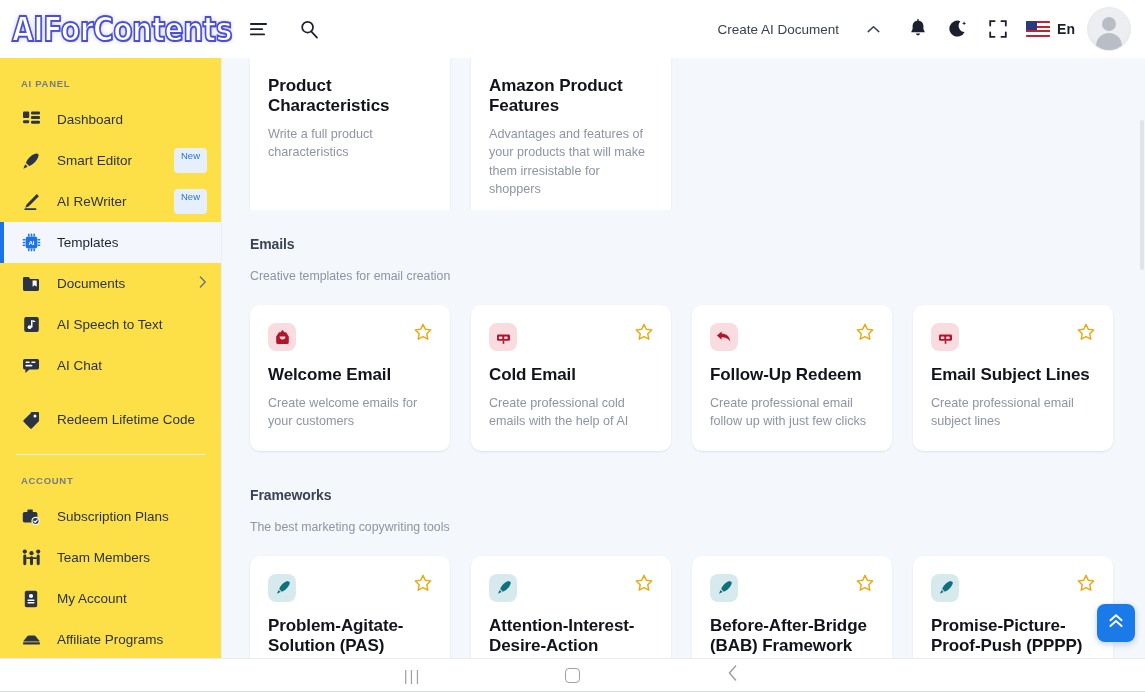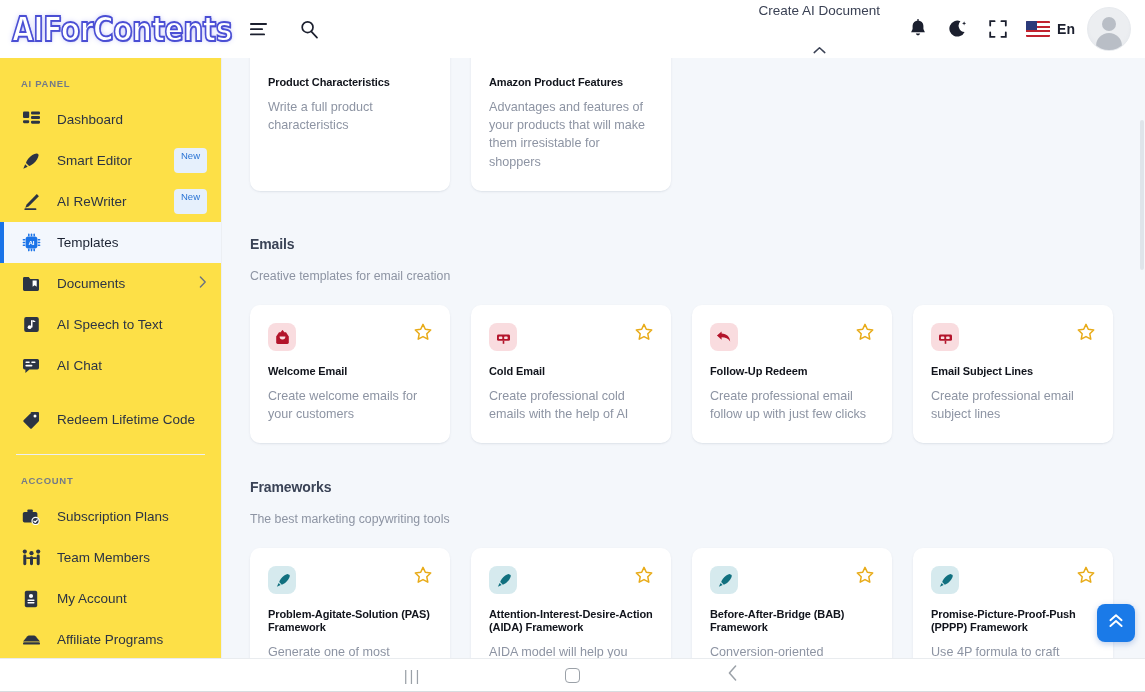--- a/index.html
+++ b/index.html
@@ -34,21 +34,21 @@
   .hdr-left { display: flex; align-items: center; gap: 24px; padding-left: 24px; }
   .hdr-icon-btn {
     width: 26px; height: 26px; display: flex; align-items: center; justify-content: center;
     cursor: pointer; color: #1b1f2e;
   }
   .hdr-right {
     margin-left: auto; display: flex; align-items: center; gap: 0; padding-right: 14px;
   }
   .create-doc {
     display: flex; align-items: center; gap: 28px; cursor: pointer;
-    font-size: 13.5px; color: #3a4154; margin-right: 18px; flex-direction: column;
+    font-size: 13.5px; color: #3a4154; margin-right: 18px;
   }
   .chev-up { color:#3a4154; font-size: 11px; display:flex; }
   .hdr-right .ic {
     width: 40px; height: 40px; display: flex; align-items: center; justify-content: center;
     cursor: pointer; color: #1b1f2e;
   }
   .lang {
     display: flex; align-items: center; gap: 7px; cursor: pointer;
     margin-left: 8px; margin-right: 12px;
   }
@@ -118,21 +118,21 @@
     padding: 18px 18px 20px 18px; position: relative; cursor: pointer;
   }
   .card-top { display:flex; align-items:flex-start; justify-content: space-between; margin-bottom: 14px; }
   .tile {
     width: 28px; height: 28px; border-radius: 8px; display:flex; align-items:center; justify-content:center;
   }
   .tile.email { background: #f9dcdf; }
   .tile.fw { background: #d6eaee; }
   .star { color:#e8ab18; cursor:pointer; width:18px;height:18px; }
   .card-title {
-    font-size: 11px; font-weight: 700; color: #11141c; line-height: 1.18; margin-bottom: 9px;
+    font-size: 17px; font-weight: 700; color: #11141c; line-height: 1.18; margin-bottom: 9px;
     letter-spacing: -0.1px;
   }
   .card-desc { font-size: 12.6px; color: #8d94a3; line-height: 1.45; }
 
   
   .toprow-clip { height: 152px; overflow: hidden; position: relative; }
   .toprow-clip .cards-row { padding-top: 0; }
   .toprow-clip .card { margin-top: -48px; padding-top: 66px; }
   .toprow-clip .card.tall { margin-top: -48px; }
 

